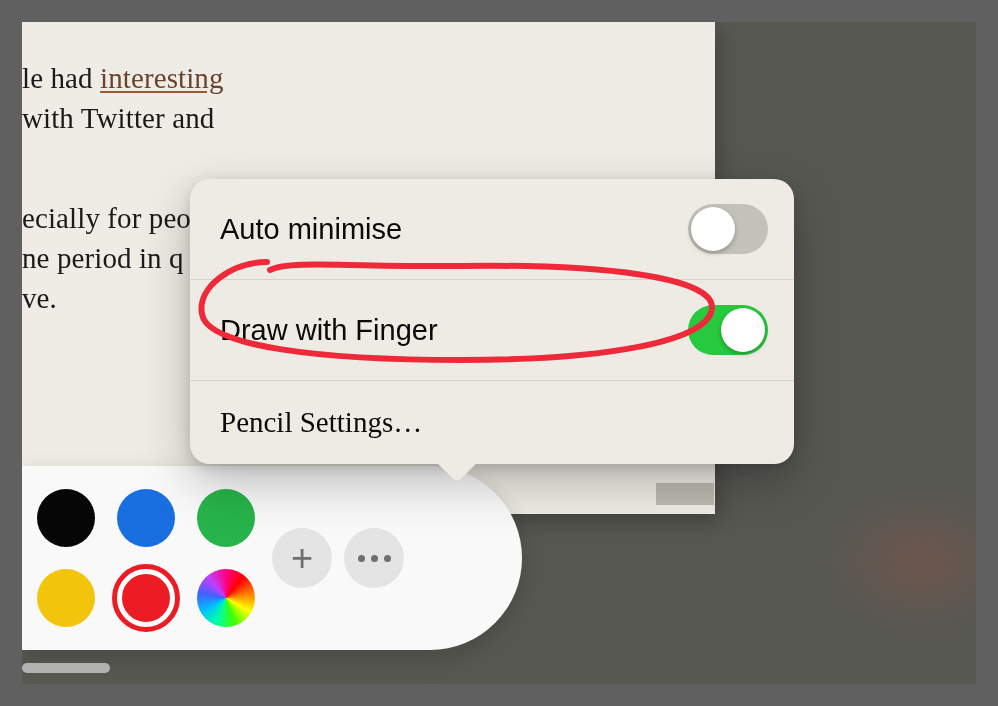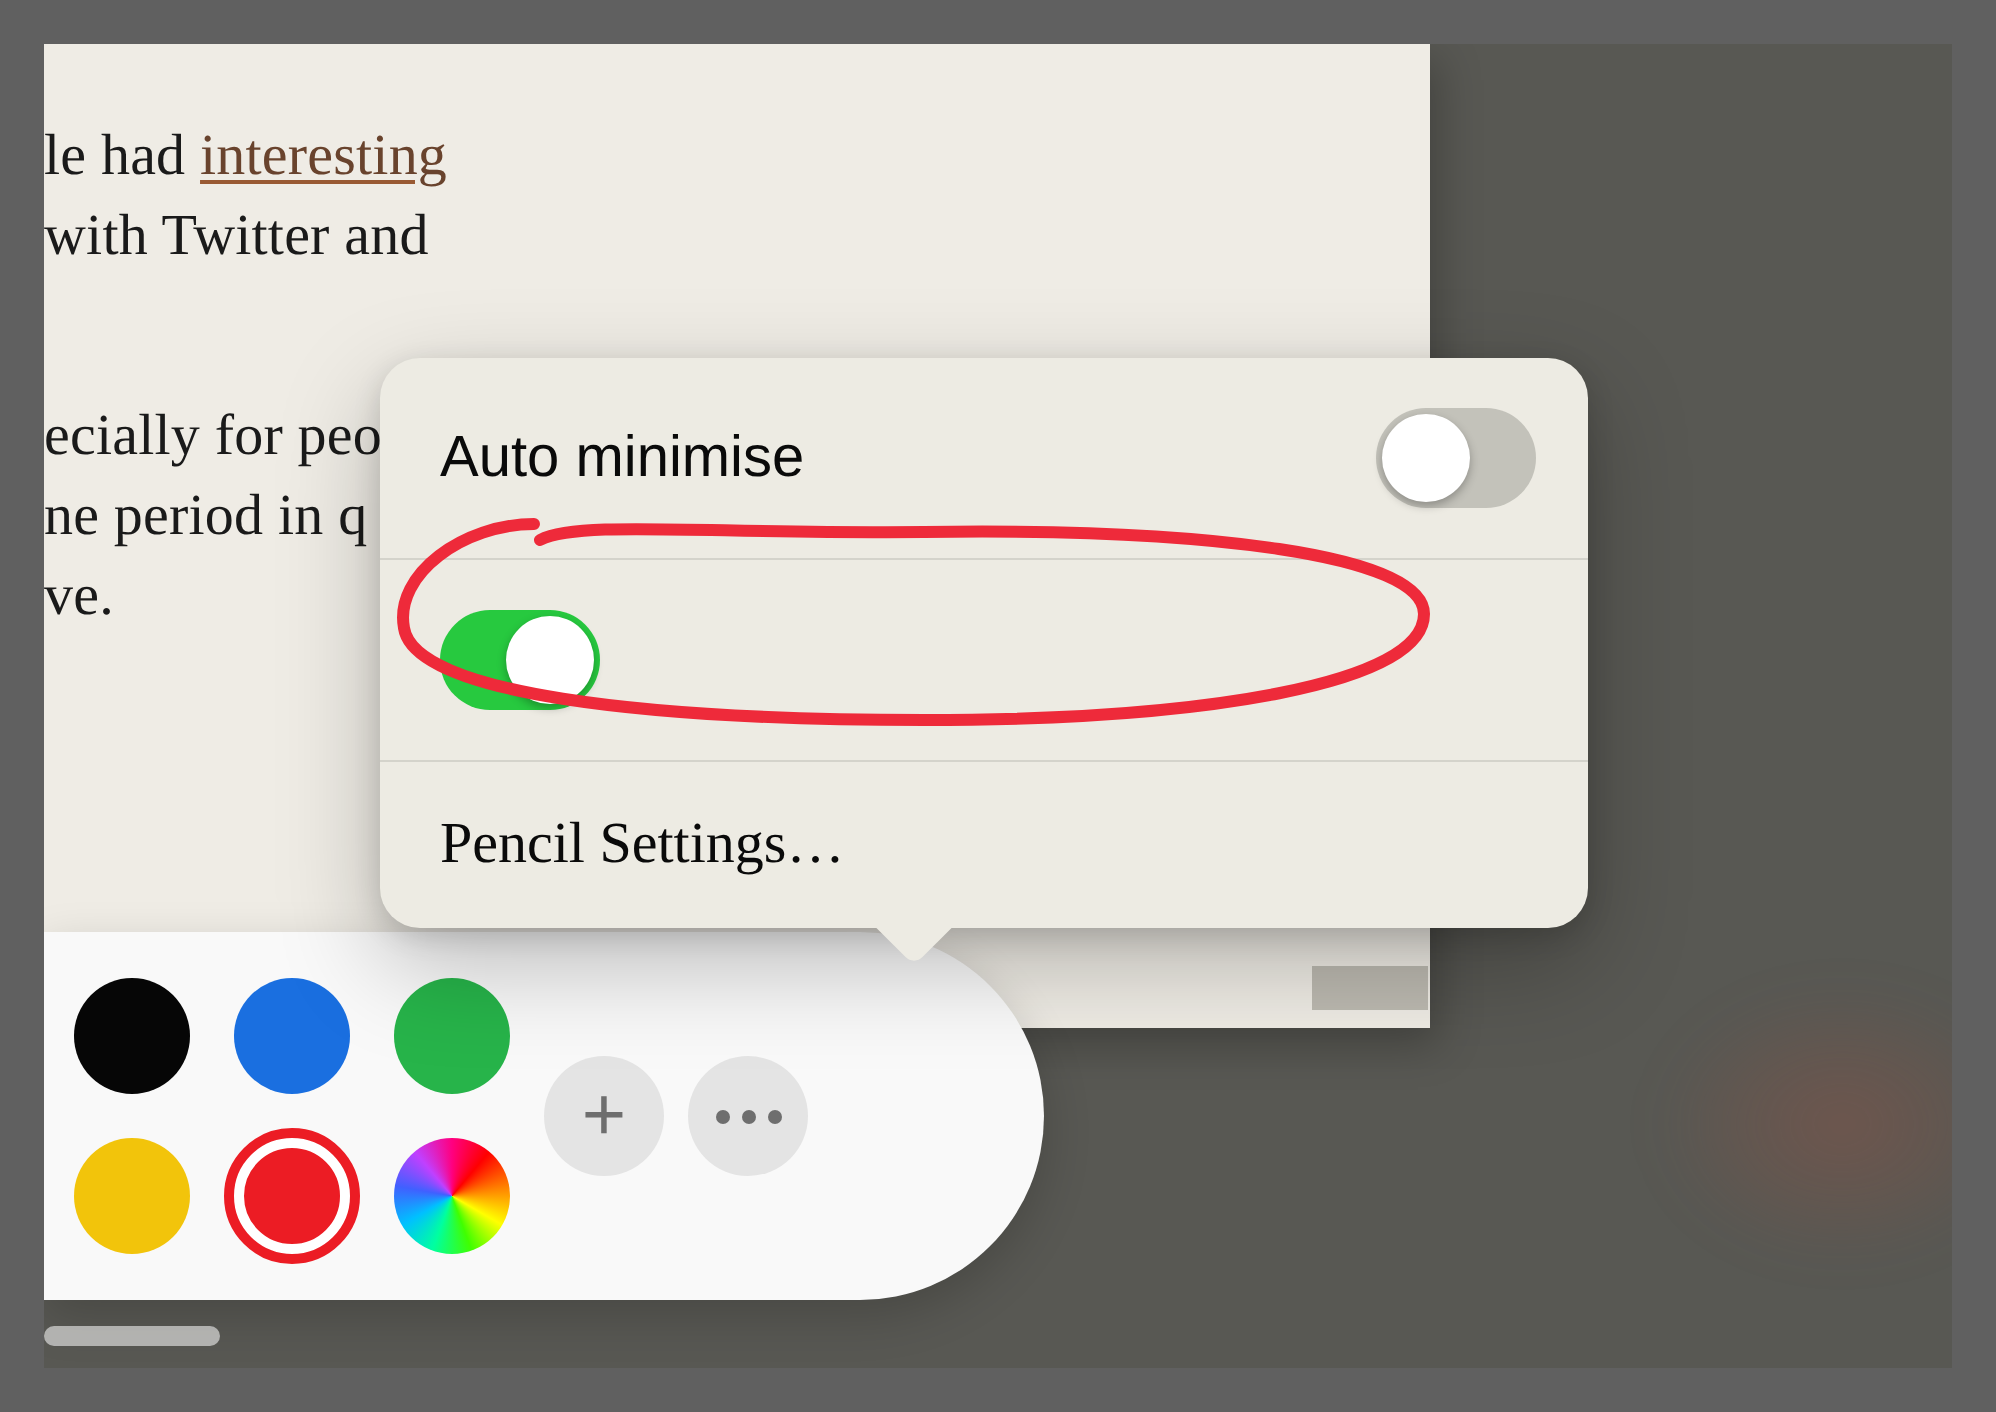--- a/index.html
+++ b/index.html
@@ -224,20 +224,21 @@
   <div class="page-corner"></div>
 
   <div class="popover">
     <div class="popover-row">
       <span>Auto minimise</span>
       <div class="switch switch-off">
         <div class="switch-knob"></div>
       </div>
     </div>
     <div class="popover-row">
+      <span>Draw with Finger</span>
       <div class="switch switch-on">
         <div class="switch-knob"></div>
       </div>
     </div>
     <div class="popover-row button">
       <span>Pencil Settings…</span>
     </div>
   </div>
 
   <svg class="annotation" viewBox="0 0 530 120">

